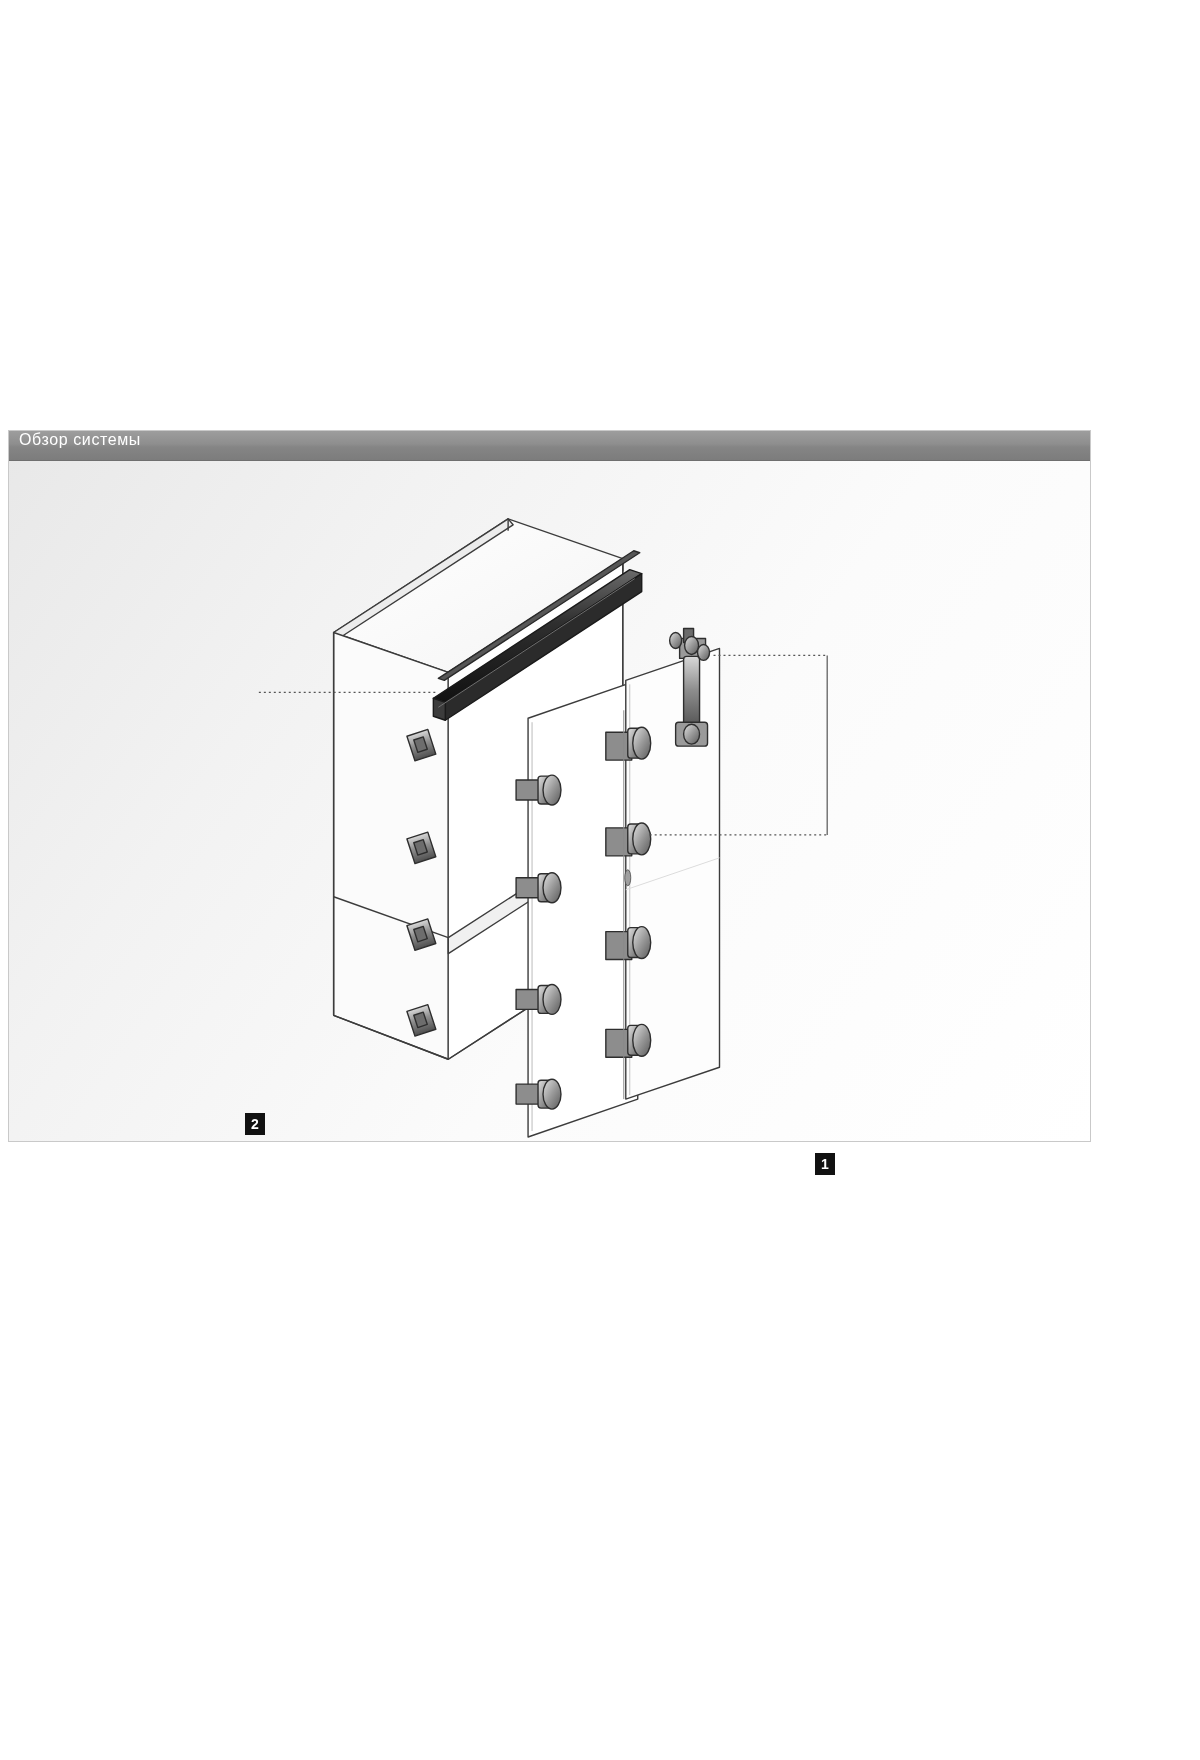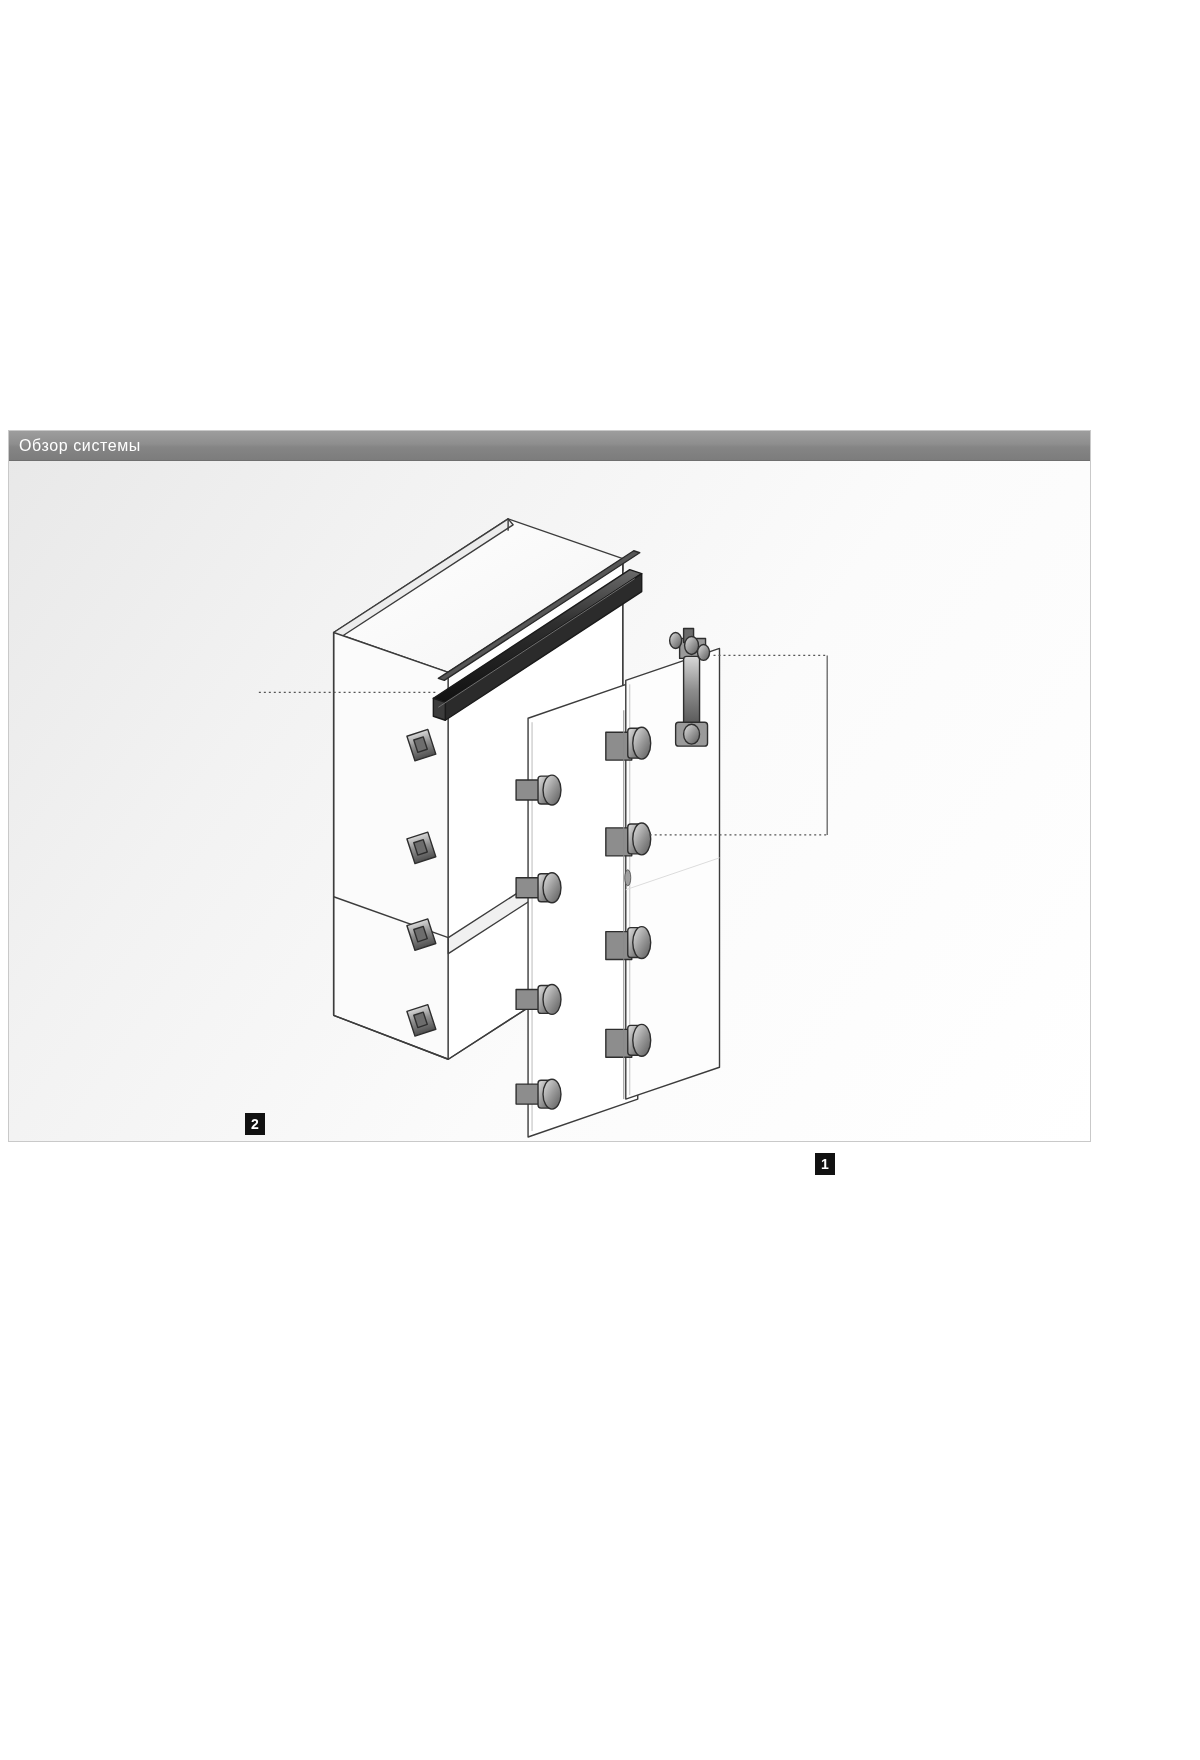--- a/index.html
+++ b/index.html
@@ -40,21 +40,20 @@
   .section-header {
     position: absolute;
     left: 0;
     top: 0;
     width: 100%;
     height: 30px;
     background: linear-gradient(180deg, #9d9d9d 0%, #8e8e8e 45%, #858585 55%, #7c7c7c 100%);
     border-bottom: 1px solid #6f6f6f;
     box-sizing: border-box;
     display: flex;
-    align-items: center;
   }
   .section-header-title {
     color: #ffffff;
     font-size: 16px;
     letter-spacing: 0.6px;
     padding-left: 10px;
     white-space: nowrap;
   }
 
   .section-body {

